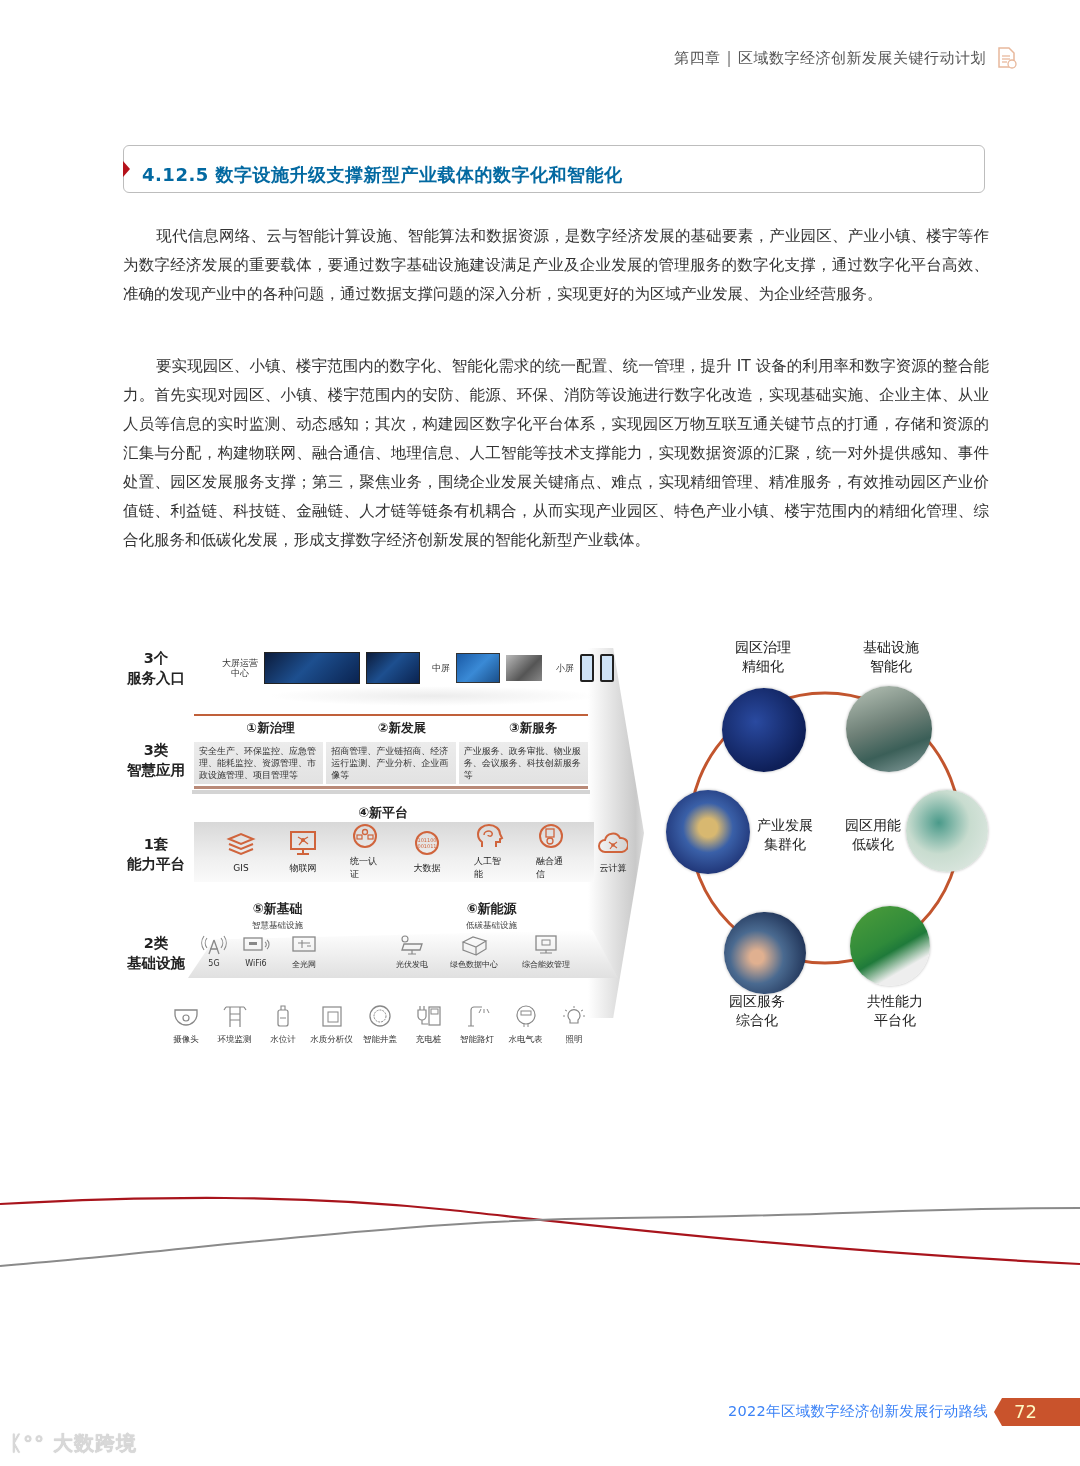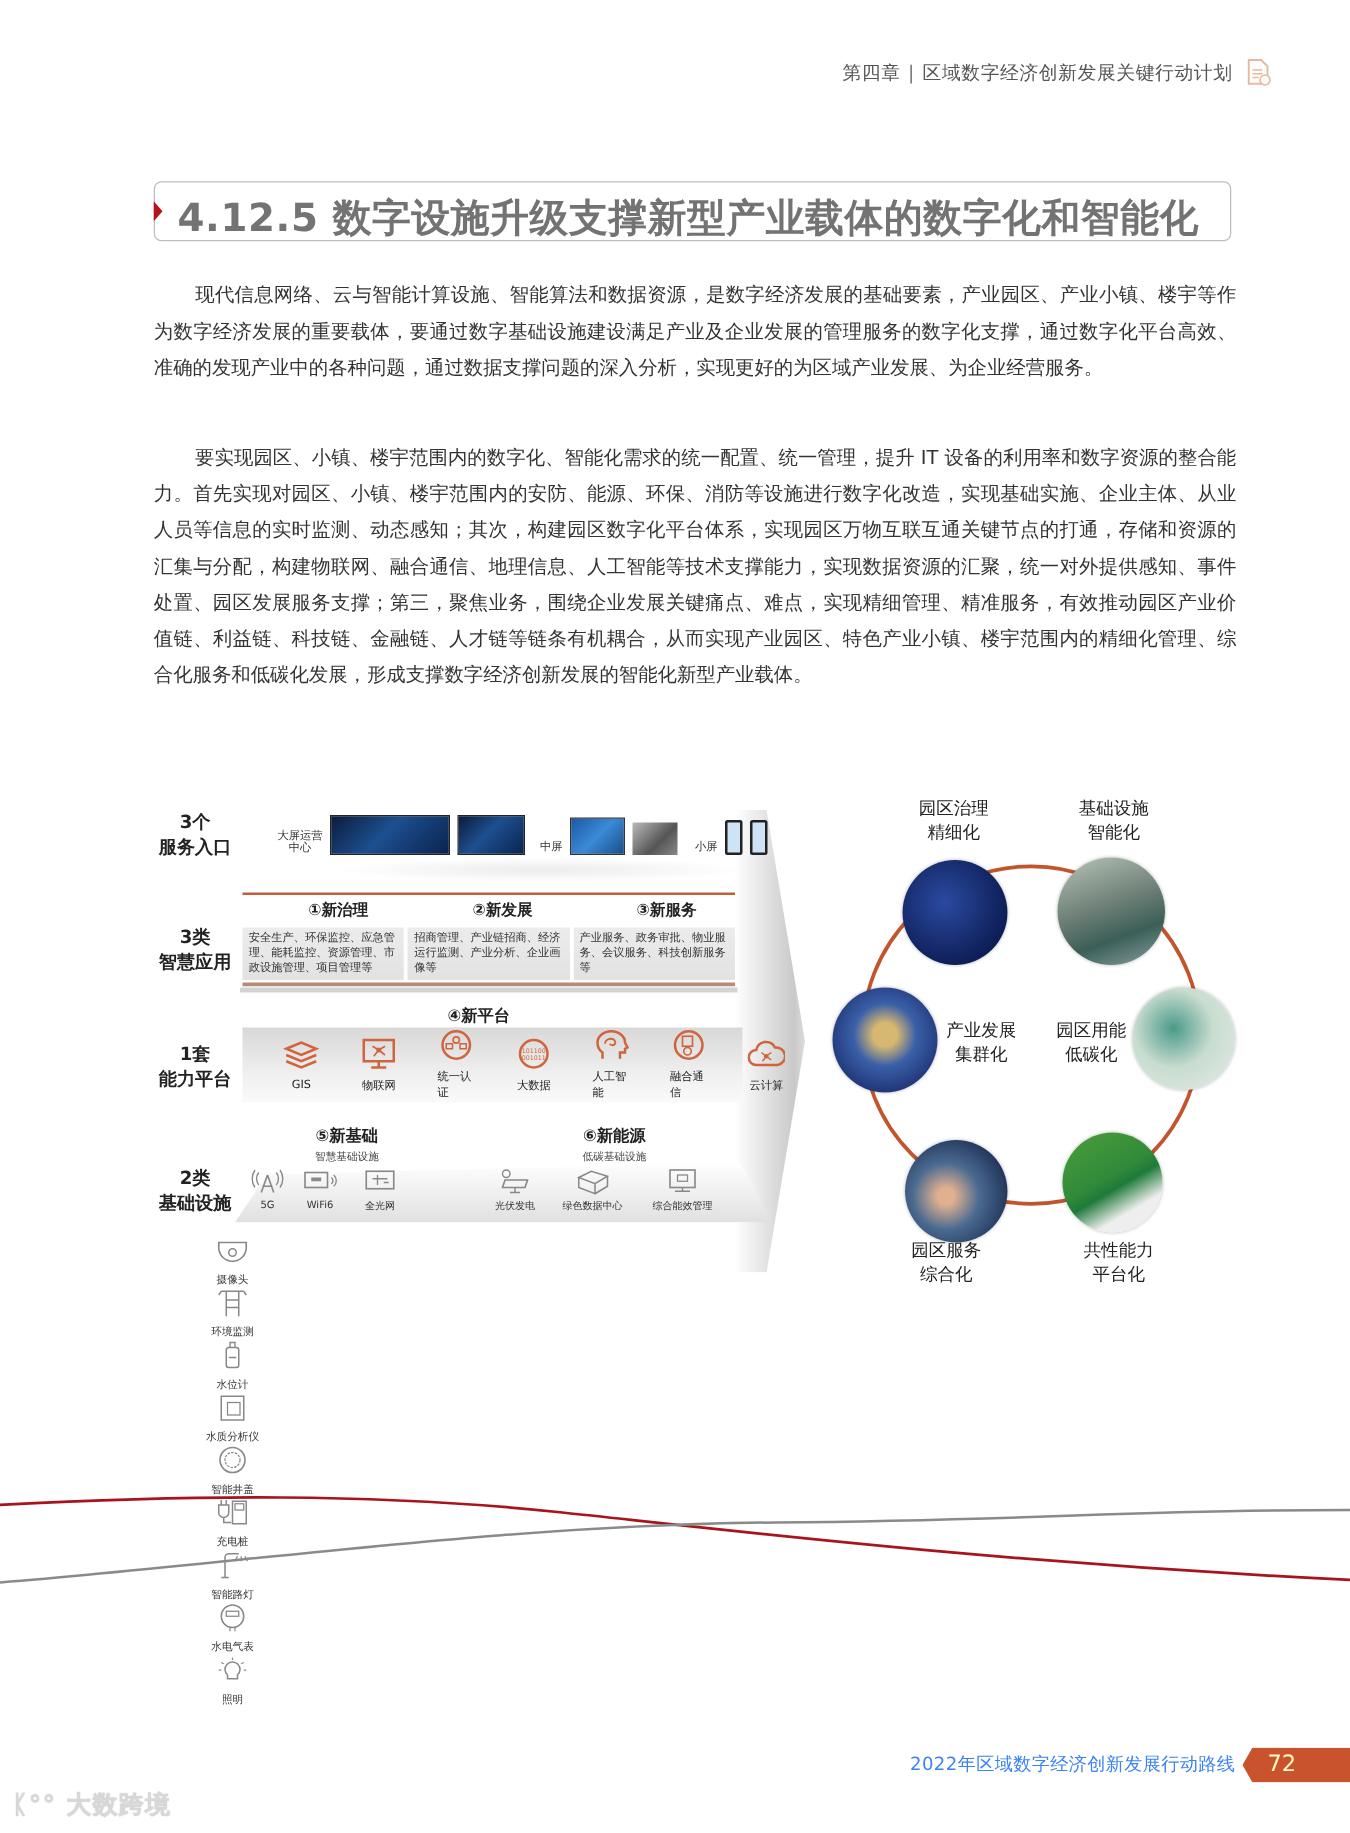--- a/index.html
+++ b/index.html
@@ -17,21 +17,21 @@
   .section-title {
     position:absolute; left:123px; top:145px; width:862px; height:48px;
     border:1.5px solid #bdbdbd; border-radius:6px; box-sizing:border-box;
     display:flex; align-items:center;
   }
   .section-title .marker {
     width:0; height:0; border-top:8px solid transparent; border-bottom:8px solid transparent;
     border-left:7px solid #b5121b; margin-left:-1px; margin-right:12px;
   }
   .section-title .title-text {
-    font-size:31px; font-weight:bold; color:#737373; letter-spacing:0.5px;margin-top:12px;
+    font-size:18px; font-weight:bold; color:#0369a1; letter-spacing:0.5px;margin-top:12px;
   }
 
   .body-text {
     position:absolute; left:123px; width:866px; font-size:15.5px; line-height:29px;
     color:#333; text-align:justify; margin:0;
   }
   .p1 { top:222px; }
   .p2 { top:352px; }
   .body-text .indent { display:inline-block; width:33px; }
 
@@ -39,21 +39,21 @@
   .diagram { position:absolute; left:118px; top:638px; width:560px; height:400px; }
   .row-label {
     position:absolute; left:0; width:76px; text-align:center; font-size:14.5px;
     font-weight:bold; color:#222; line-height:20px;
   }
   .lbl-1 { top:10px; }
   .lbl-2 { top:102px; }
   .lbl-3 { top:196px; }
   .lbl-4 { top:295px; }
 
-  .entry-row { position:absolute; left:104px; top:14px; display:flex; align-items:flex-end; gap:6px; font-size:9px; color:#333; }
+  .entry-row { position:absolute; left:104px; top:14px; display:flex; align-items:center; gap:6px; font-size:9px; color:#333; }
   .screen-big { width:94px; height:30px; background:linear-gradient(135deg,#0c1c3c,#1d4f8f 45%,#0a2350); border:1px solid #222; }
   .screen-mid { width:42px; height:28px; background:linear-gradient(135deg,#1a5aa6,#3a8ad6 50%,#1a4f8a); border:1px solid #333; }
   .screen-photo { width:36px; height:26px; background:linear-gradient(135deg,#bbb,#555 60%,#888); }
   .phone { width:10px; height:24px; border:2px solid #222; border-radius:2px; background:#cfe3f7; }
   .entry-label { text-align:center; line-height:10px; }
   .entry-glow { position:absolute; left:150px; top:48px; width:330px; height:20px;
     background:radial-gradient(ellipse at center, rgba(200,200,200,0.35), rgba(255,255,255,0) 70%); }
 
   .app-band { position:absolute; left:76px; top:76px; width:394px; height:82px; }
   .app-band .topline { position:absolute; left0:0; left:0; top:0; width:394px; height:2px; background:#c0603a; }
@@ -81,21 +81,21 @@
   .ih-2 { left:348px; }
   .infra-band {
     position:absolute; left:70px; top:292px; width:430px; height:48px;
     background:linear-gradient(to top,#e0e0e0,#ffffff);
     clip-path:polygon(0 100%, 6% 20%, 94% 0, 100% 100%);
   }
   .infra-items { position:absolute; left:82px; top:296px; width:400px; height:44px; }
   .inf { position:absolute; display:flex; flex-direction:column; align-items:center; gap:3px; font-size:8px; color:#333; }
   .inf svg { width:28px; height:22px; }
 
-  .device-row { position:absolute; left:46px; top:350px; width:432px; display:flex; justify-content:space-between;flex-direction:column; }
+  .device-row { position:absolute; left:46px; top:366px; width:432px; display:flex; justify-content:space-between; }
   .dev { display:flex; flex-direction:column; align-items:center; gap:6px; font-size:8.5px; color:#333; width:44px; }
   .dev svg { width:28px; height:24px; }
 
   .big-arrow {
     position:absolute; left:470px; top:10px; width:56px; height:370px;
     background:linear-gradient(to right, rgba(255,255,255,0), #c9c9c9 85%, #dcdcdc);
     clip-path:polygon(0 0, 45% 0, 100% 50%, 45% 100%, 0 100%);
   }
 
   

